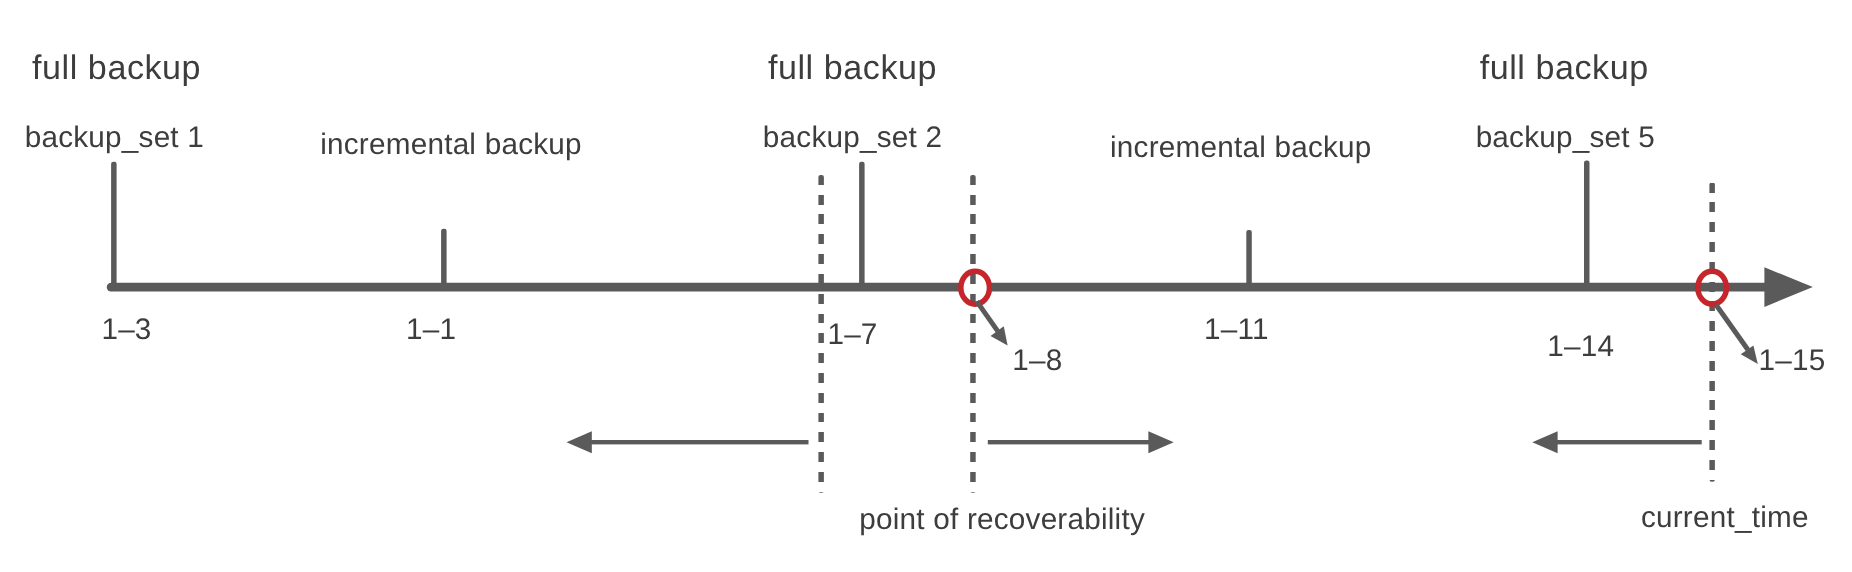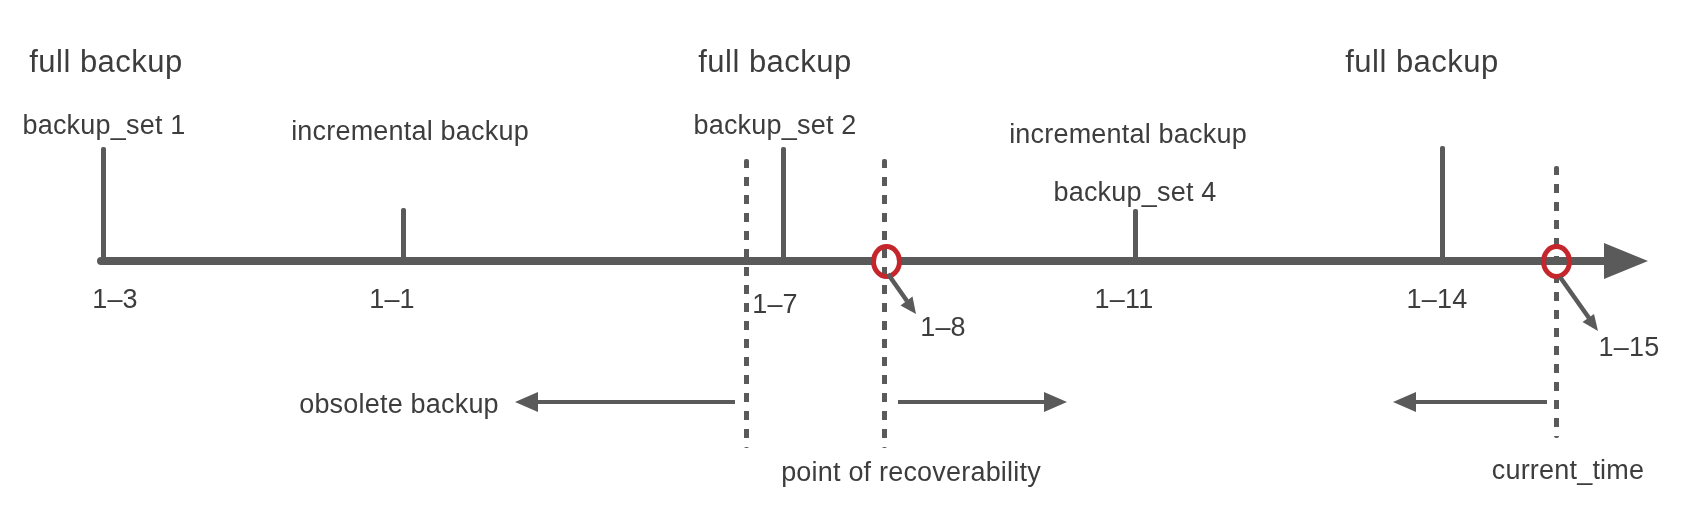--- a/index.html
+++ b/index.html
@@ -108,21 +108,21 @@
 
   <div class="txt big" style="left:106px; top:44px">full backup</div>
   <div class="txt big" style="left:775px; top:44px">full backup</div>
   <div class="txt big" style="left:1422px; top:44px">full backup</div>
 
   <div class="txt med" style="left:410px; top:116px">incremental backup</div>
   <div class="txt med" style="left:1128px; top:119px">incremental backup</div>
 
   <div class="txt med" style="left:104px; top:110px">backup_set 1</div>
   <div class="txt med" style="left:775px; top:110px">backup_set 2</div>
-  <div class="txt med" style="left:1135px; top:177px">backup_set 4</div>
+  <div class="txt med" style="left:1423px; top:110px">backup_set 5</div>
 
   <div class="tick" style="left:101px;  top:147px; height:112px"></div>
   <div class="tick" style="left:401px;  top:208px; height:52px"></div>
   <div class="tick" style="left:781px;  top:147px; height:112px"></div>
   <div class="tick" style="left:1133px; top:209px; height:51px"></div>
   <div class="tick" style="left:1440px; top:146px; height:113px"></div>
 
   <div class="axis"></div>
   <div class="axis-head"></div>
 
@@ -131,38 +131,37 @@
   <div class="dashv" style="left:1554px; top:166px; height:272px"></div>
 
   <div class="ring-fill" style="left:874px; top:247px"></div>
   <div class="ring" style="left:871px; top:244px"></div>
   <div class="ring" style="left:1541px; top:244px"></div>
 
   <div class="txt med" style="left:115px; top:284px">1–3</div>
   <div class="txt med" style="left:392px; top:284px">1–1</div>
   <div class="txt med" style="left:775px; top:289px">1–7</div>
   <div class="txt med" style="left:1124px; top:284px">1–11</div>
-  <div class="txt med" style="left:1437px; top:284px">1–14</div>
+  <div class="txt med" style="left:1437px; top:300px">1–14</div>
   <div class="txt med" style="left:943px; top:312px">1–8</div>
-  <div class="txt med" style="left:1629px; top:332px">1–15</div>
+  <div class="txt med" style="left:1629px; top:312px">1–15</div>
 
   <svg class="diag" style="left:880px; top:268px" width="50" height="55" viewBox="0 0 50 55">
     <line x1="8" y1="6" x2="27" y2="33"></line>
     <polygon points="36,46 20.5,37.5 32.5,28.5"></polygon>
   </svg>
   <svg class="diag" style="left:1550px; top:270px" width="60" height="70" viewBox="0 0 60 70">
     <line x1="10" y1="7" x2="39" y2="48"></line>
     <polygon points="48,61 32.5,52 44,44"></polygon>
   </svg>
 
   <div class="tri-left" style="left:515px; top:392px"></div>
   <div class="hline" style="left:536px; top:400px; width:199px"></div>
 
   <div class="hline" style="left:898px; top:400px; width:147px"></div>
   <div class="tri-right" style="left:1044px; top:392px"></div>
   <div class="tri-left" style="left:1393px; top:392px"></div>
   <div class="hline" style="left:1414px; top:400px; width:133px"></div>
 
-  <div class="txt med" style="left:399px; top:389px">obsolete backup</div>
   <div class="txt med" style="left:911px; top:457px">point of recoverability</div>
   <div class="txt med" style="left:1568px; top:455px">current_time</div>
 
 </div>
 
 </body></html>

